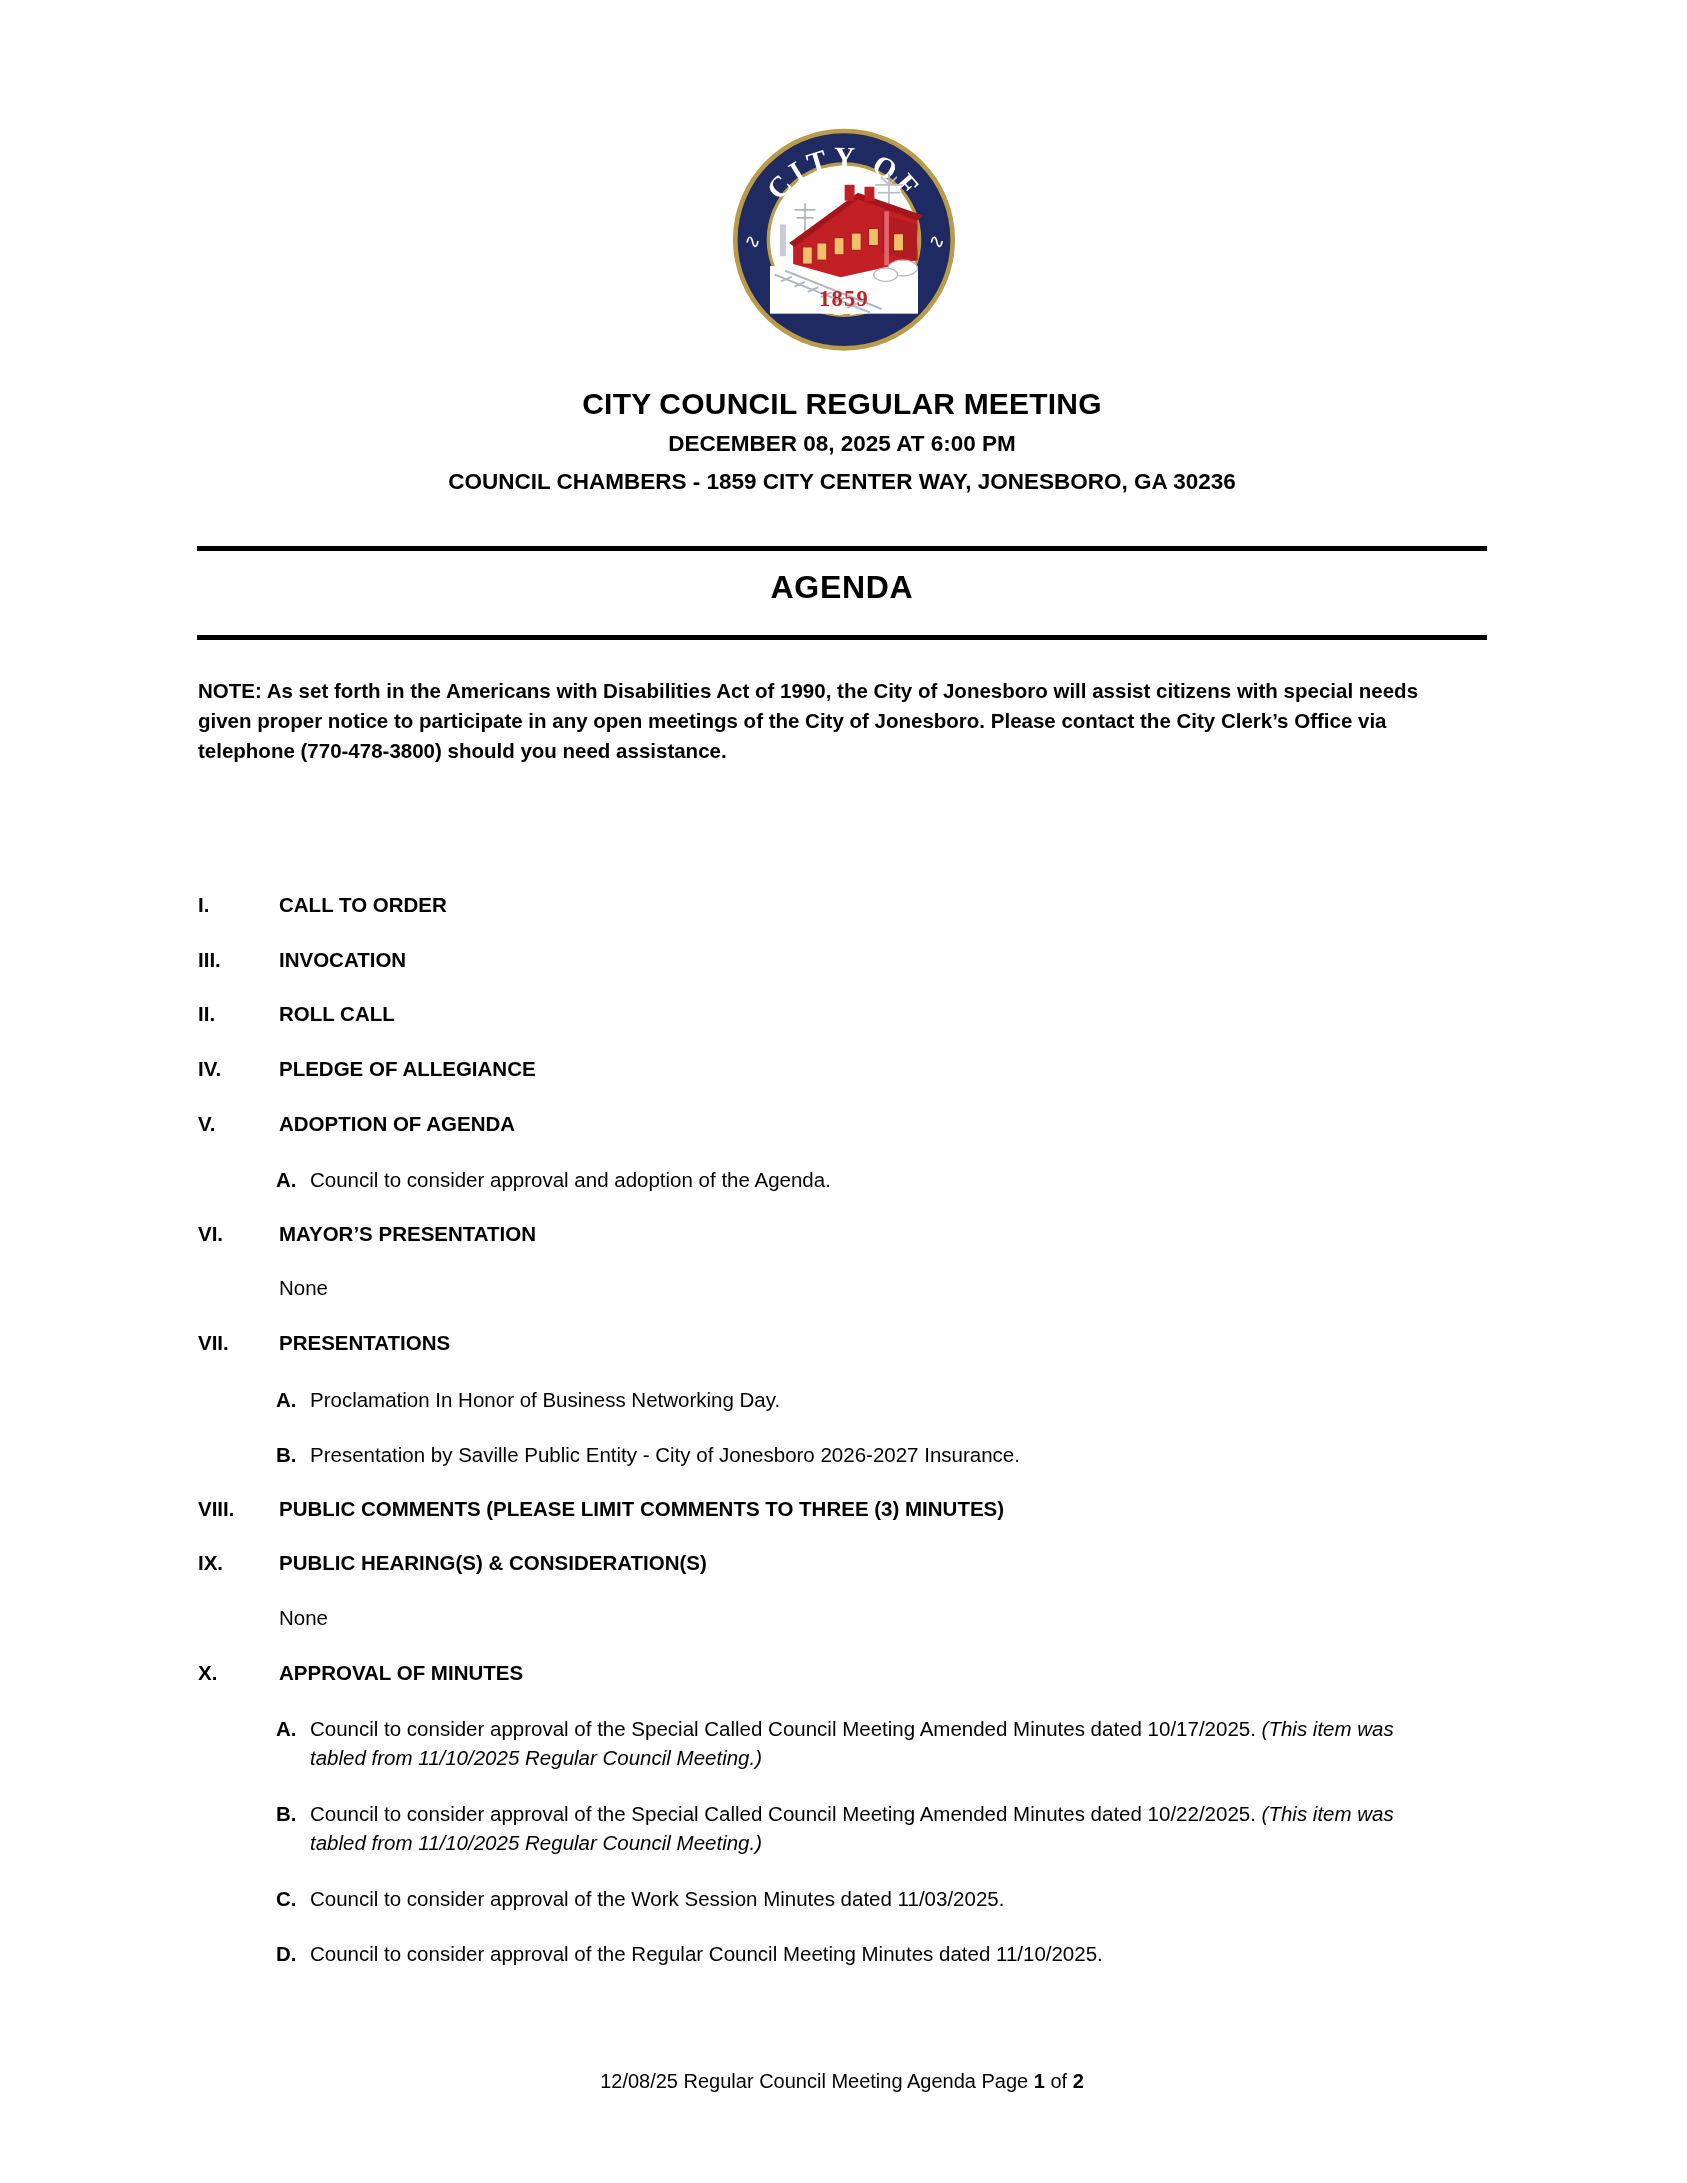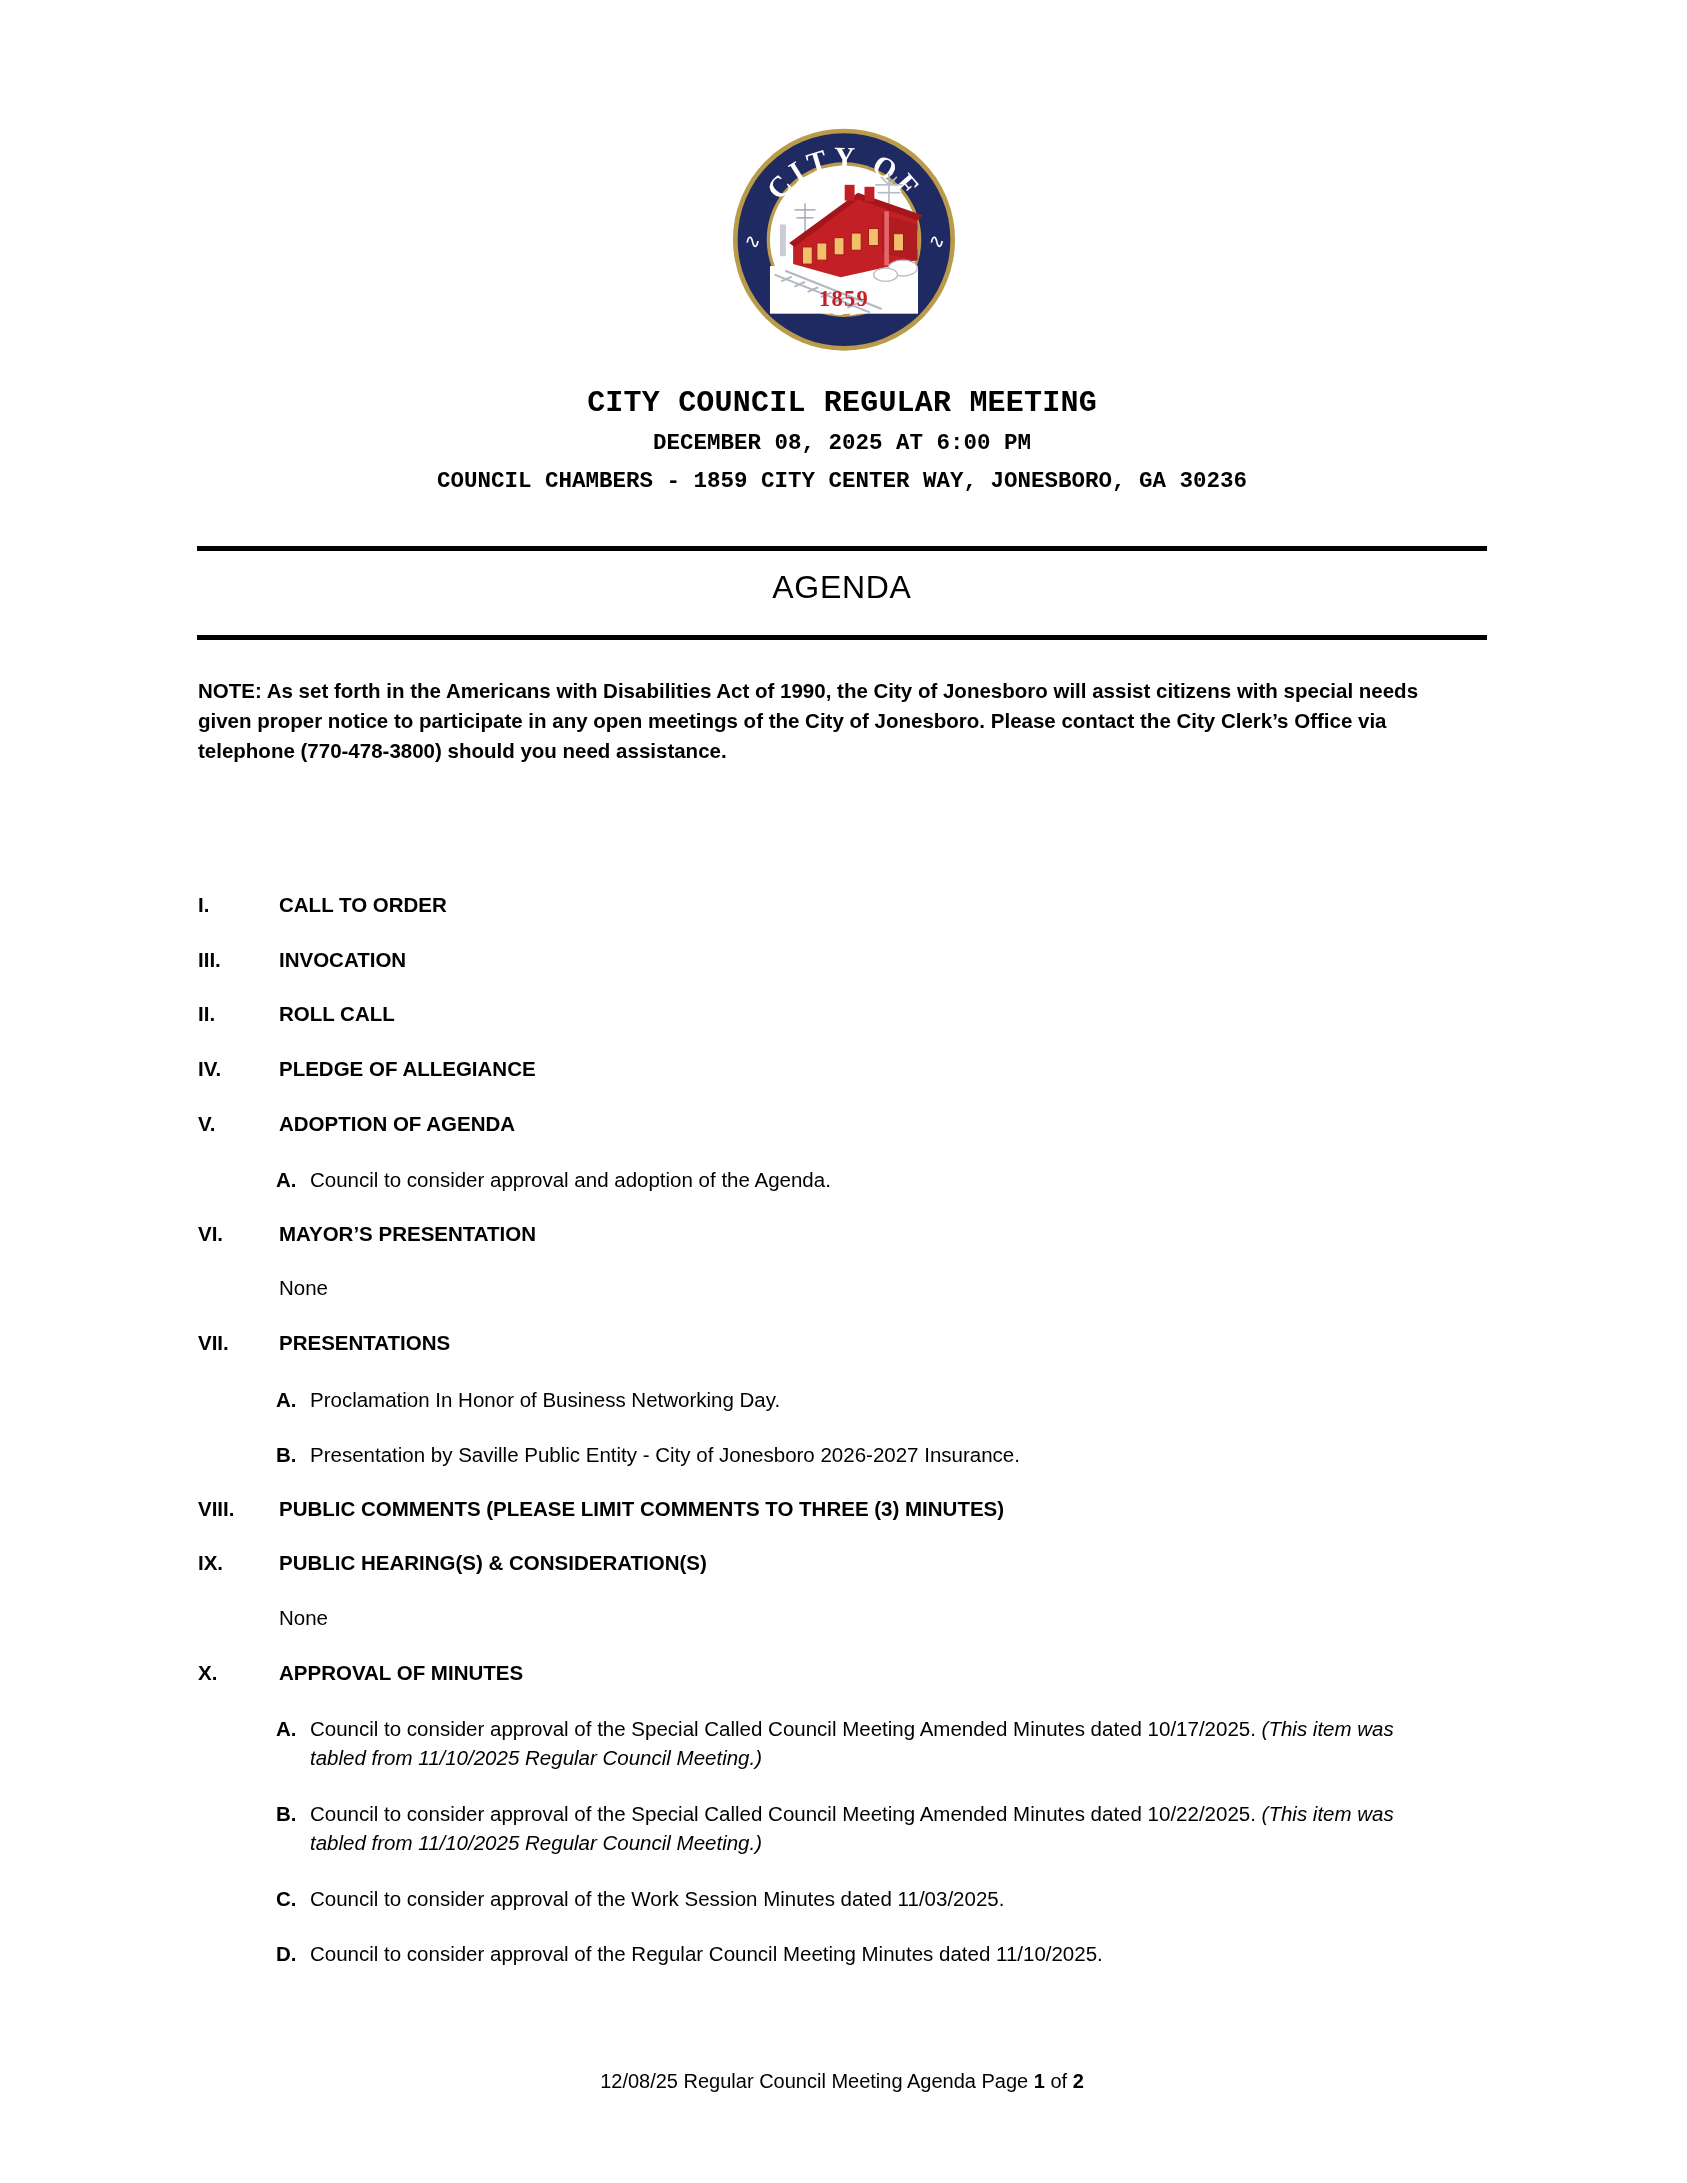--- a/index.html
+++ b/index.html
@@ -36,21 +36,20 @@
   }
   .seal svg { display: block; width: 232px; height: 228px; }
 
   
   .header-block {
     position: absolute;
     left: 197px;
     top: 387px;
     width: 1290px;
     text-align: center;
-    font-family: Liberation Mono, monospace;
   }
   .doc-title {
     font-size: 30px;
     font-weight: bold;
     letter-spacing: 0.2px;
     line-height: 1.12;
     margin: 0 0 10.6px 0;
   }
   .doc-subtitle {
     font-size: 22.5px;
@@ -75,21 +74,21 @@
   }
   .rule-top { top: 546px; }
   .rule-bottom { top: 635px; }
   .agenda-word {
     position: absolute;
     left: 197px;
     top: 571px;
     width: 1290px;
     text-align: center;
     font-size: 32px;
-    font-weight: normal;
+    font-weight: bold;
     letter-spacing: 0.7px;
     line-height: 1;
   }
 
   
   .note {
     position: absolute;
     left: 198px;
     top: 676px;
     width: 1231px;

